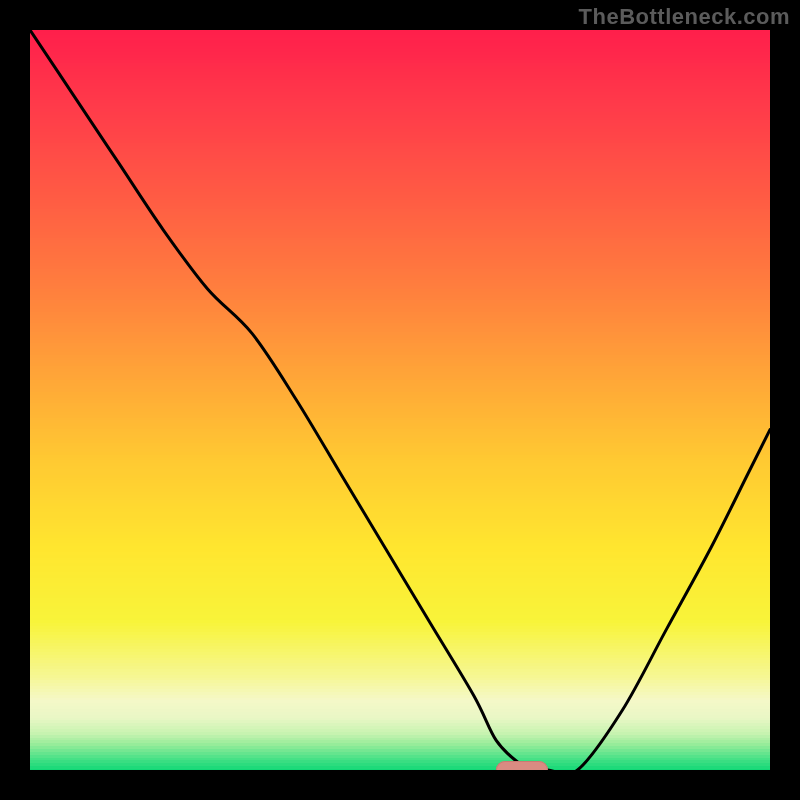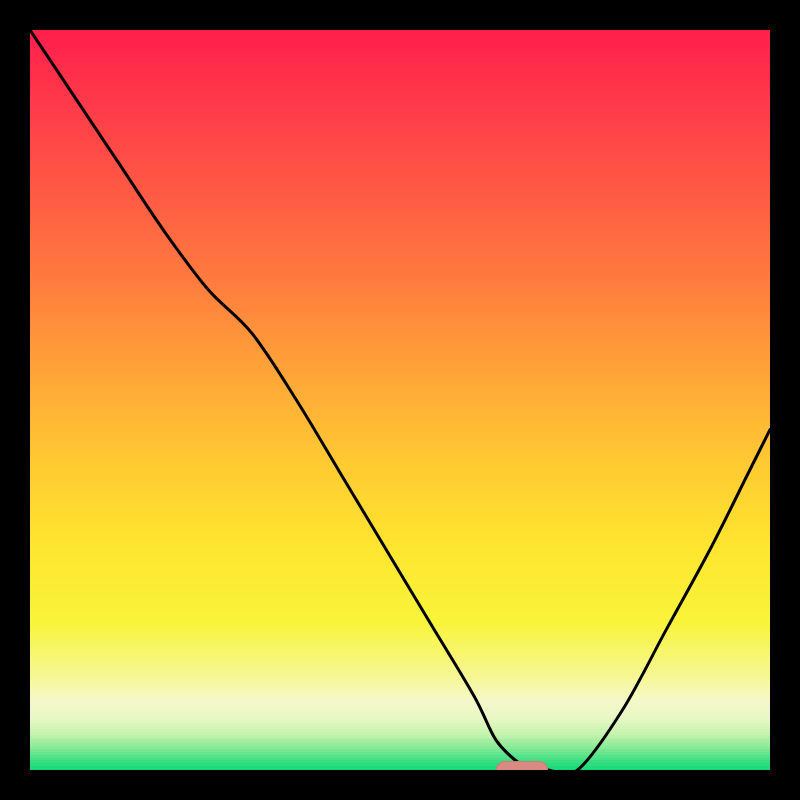--- a/index.html
+++ b/index.html
@@ -54,20 +54,21 @@
   .marker {
     position: absolute;
     z-index: 3;
     border-radius: 999px;
   }
 </style>
 </head>
 <body>
 
 <div class="frame">
+  <div class="watermark">TheBottleneck.com</div>
 
   <div class="plot-area">
     <div class="gradient" id="gradient">
         <div class="band" style="top: -1px; height: 4.84615px; background: rgb(255, 31, 75);"></div>
         <div class="band" style="top: 1.85714px; height: 4.84615px; background: rgb(255, 32, 75);"></div>
         <div class="band" style="top: 4.71429px; height: 4.84615px; background: rgb(255, 33, 75);"></div>
         <div class="band" style="top: 7.57143px; height: 4.84615px; background: rgb(255, 34, 75);"></div>
         <div class="band" style="top: 10.4286px; height: 4.84615px; background: rgb(255, 35, 75);"></div>
         <div class="band" style="top: 13.2857px; height: 4.84615px; background: rgb(255, 36, 75);"></div>
         <div class="band" style="top: 16.1429px; height: 4.84615px; background: rgb(255, 37, 75);"></div>

